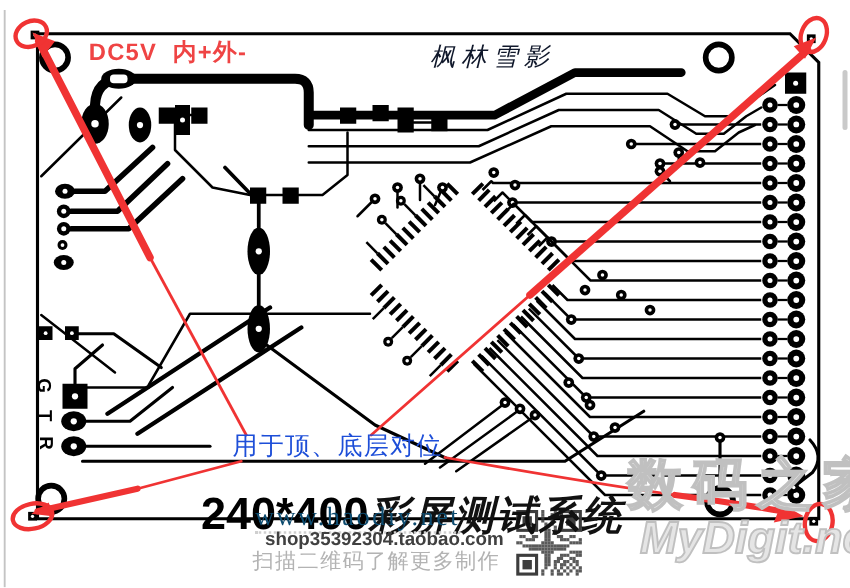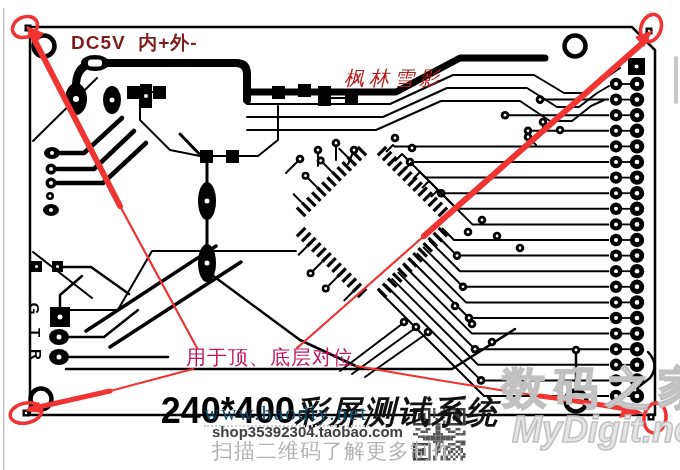--- a/index.html
+++ b/index.html
@@ -1,30 +1,30 @@
 <!DOCTYPE html>
 <html><head>
 <meta charset="utf-8">
 <style>
   html,body{margin:0;padding:0;background:#fff;}
   #shot{position:relative;width:680px;height:470px;background:#fff;overflow:hidden;
         font-family:"Liberation Sans","DejaVu Sans",sans-serif;}
   #pcb{position:absolute;left:0;top:0;}
   .txt{position:absolute;white-space:pre;line-height:1;}
-  .power-label{left:71px;top:33px;font-size:19px;font-weight:bold;color:#7f1d1d;letter-spacing:1px;}
-  .signature{left:344px;top:36px;font-size:20px;font-style:italic;color:#b91c1c;letter-spacing:5px;font-family:"Liberation Serif",serif;margin-top:32px;}
+  .power-label{left:71px;top:33px;font-size:19px;font-weight:bold;color:#ef4444;letter-spacing:1px;}
+  .signature{left:344px;top:36px;font-size:20px;font-style:italic;color:#0f172a;letter-spacing:5px;font-family:"Liberation Serif",serif;}
   .gtr{position:absolute;font-size:15px;font-weight:bold;color:#000;transform:rotate(90deg);}
   .note{left:186px;top:347px;font-size:20px;letter-spacing:1px;}
   .title{left:143px;top:377px;}
   .title .num{font-size:36px;font-weight:bold;color:#000;letter-spacing:0px;}
   .title .cn{font-size:32px;font-weight:600;font-style:italic;color:#111;letter-spacing:2px;font-family:"Liberation Serif",serif;}
   .wm-site{left:204px;top:403px;font-size:21px;color:#0c4a6e;letter-spacing:2px;
            font-family:"Liberation Serif",serif;border-bottom:2px dotted #cfcfcf;padding-bottom:1px;}
   .wm-shop{left:212px;top:424px;font-size:15px;font-weight:bold;color:#404040;}
-  .wm-scan{left:212px;top:440px;font-size:21px;color:#b3b3b3;letter-spacing:1px;}
+  .wm-scan{left:202px;top:440px;font-size:17px;color:#b3b3b3;letter-spacing:1px;}
   .wm-cn{left:502px;top:366px;font-size:44px;font-weight:bold;letter-spacing:8px;
          color:rgba(255,255,255,0.35);-webkit-text-stroke:1.5px #c0c0c0;text-shadow:0 0 1px #d8d8d8;}
   .wm-en{left:512px;top:412px;font-size:36px;font-weight:bold;font-style:italic;
          color:rgba(255,255,255,0.35);-webkit-text-stroke:1.5px #c0c0c0;text-shadow:0 0 1px #d8d8d8;}
 </style>
 </head>
 <body>
 
 <div id="shot">
 
@@ -558,21 +558,21 @@
       </g>
   </svg>
 
   <div class="txt power-label">DC5V  内+外-</div>
   <div class="txt signature">枫林雪影</div>
 
   <div class="gtr" style="left:29px;top:300px;">G</div>
   <div class="gtr" style="left:31px;top:324px;">T</div>
   <div class="gtr" style="left:31px;top:346px;">R</div>
 
-  <div class="txt note" id="noteEl" style="color: #be185d;">用于顶、底层对位</div>
+  <div class="txt note" id="noteEl" style="color: #1d4ed8;">用于顶、底层对位</div>
 
   <div class="txt title">
     <span class="num">240*400</span><span class="cn">彩屏测试系统</span>
   </div>
 
   <div class="txt wm-site">www.haodiy.net</div>
   <div class="txt wm-shop">shop35392304.taobao.com</div>
   <div class="txt wm-scan">扫描二维码了解更多制作</div>
   <div class="txt wm-cn">数码之家</div>
   <div class="txt wm-en">MyDigit.net</div>

